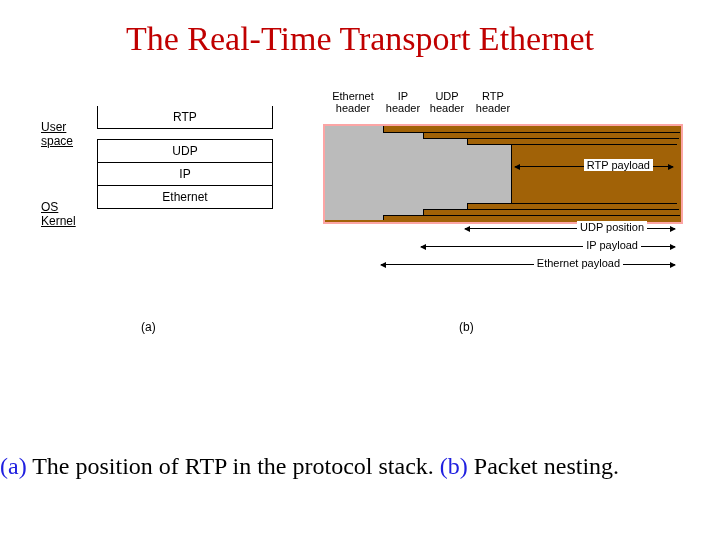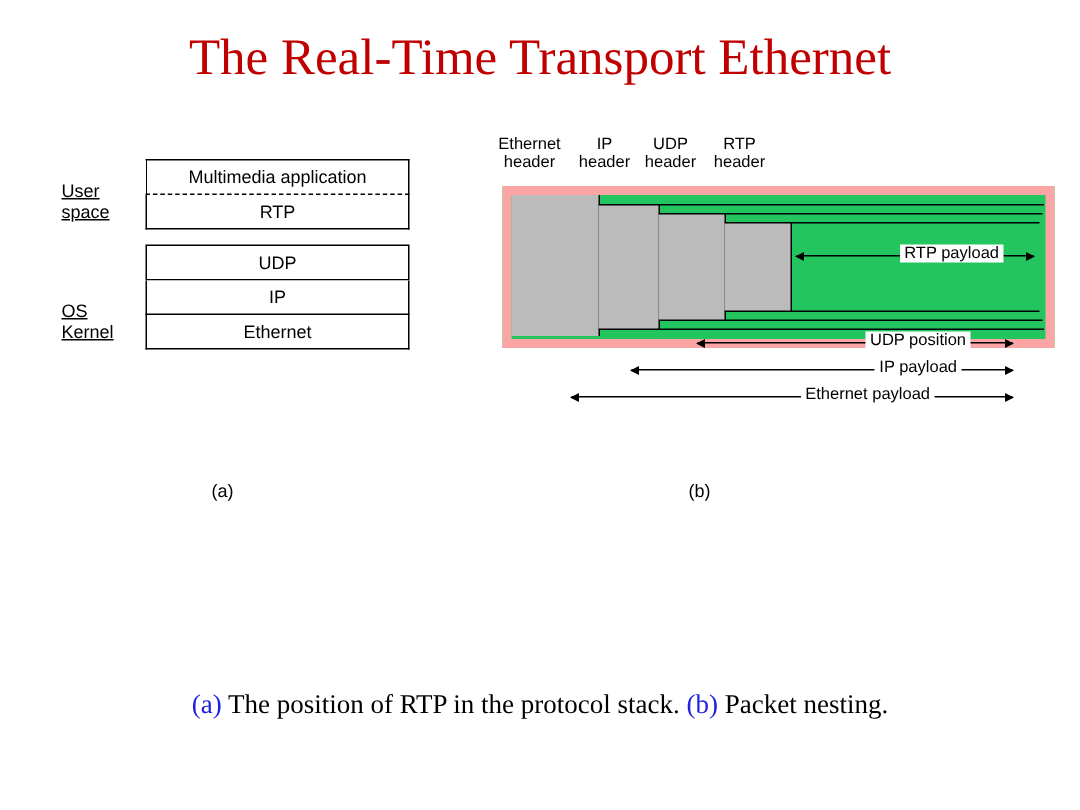--- a/index.html
+++ b/index.html
@@ -16,22 +16,22 @@
     font-size: 34px;
     color: #c00000;
     text-align: center;
     margin-top: 20px;
     margin-bottom: 30px;
   }
   .caption {
     position: absolute;
     bottom: 60px;
     width: 100%;
-    text-align: center;
-    font-size: 18px;
+    text-align: left;
+    font-size: 24px;
     color: #000;
   }
   .caption .blue { color: #2020e0; }
 
   .figwrap {
     display: flex;
     align-items: flex-start;
     justify-content: center;
     gap: 38px;
     margin-top: 10px;
@@ -47,21 +47,21 @@
   .stackcontainer { position: absolute; left: 56px; top: 18px; width: 176px; }
   .row { border: 1px solid #000; border-top: none; text-align: center; padding: 4px 0; background: #fff; }
   .row.first { border-top: 1px solid #000; }
   .row.dashed-bottom { border-bottom: 1px dashed #000; }
   .row.gray { background: #bbb; }
   .row-gap { height: 5px; }
   .panel-sublabel { position: absolute; bottom: -26px; font-size: 12px; }
 
   
   .panel-b { position: relative; width: 360px; height: 220px; }
-  .outerbox { position: absolute; left: 16px; top: 36px; width: 356px; height: 96px; border: 6px solid #fca5a5; background: #22c55e; }
+  .outerbox { position: absolute; left: 4px; top: 36px; width: 356px; height: 96px; border: 2px solid #fca5a5; background: #a16207; }
   .seg { position: absolute; top: 0; height: 94px; border-right: 1px solid #000; background: #bbb; }
   .seg.ip    { top: 6px;  height: 82px; border-top: 1px solid #000; border-bottom: 1px solid #000; }
   .seg.udp   { top: 12px; height: 70px; border-top: 1px solid #000; border-bottom: 1px solid #000; }
   .seg.rtp   { top: 18px; height: 58px; border-top: 1px solid #000; border-bottom: 1px solid #000; }
   .seg.eth   { left: 0;   width: 58px; }
   .seg.ip    { left: 58px;  width: 40px; }
   .seg.udp   { left: 98px;  width: 44px; }
   .seg.rtp   { left: 142px; width: 44px; }
   .rtp-inner { position: absolute; left: 186px; top: 18px; right: 4px; height: 58px; border-top: 1px solid #000; border-bottom: 1px solid #000; }
   .udp-inner-border { position: absolute; left: 142px; top: 12px; right: 2px; height: 70px; border-top: 1px solid #000; border-bottom: 1px solid #000; pointer-events:none; }
@@ -85,21 +85,20 @@
 <div class="title">The Real-Time Transport Ethernet</div>
 
 <div class="figwrap">
 
   <div class="panel-a">
     <div class="labelcol">
       <div style="top:0">User<br>space</div>
       <div style="top:80px">OS<br>Kernel</div>
     </div>
     <div class="stackcontainer">
-      <div class="row first dashed-bottom">Multimedia application</div>
       <div class="row">RTP</div>
       <div class="row-gap"></div>
       <div class="row-gap"></div>
       <div class="row first">UDP</div>
       <div class="row">IP</div>
       <div class="row">Ethernet</div>
     </div>
     <div class="panel-sublabel" style="left:100px">(a)</div>
   </div>
 

